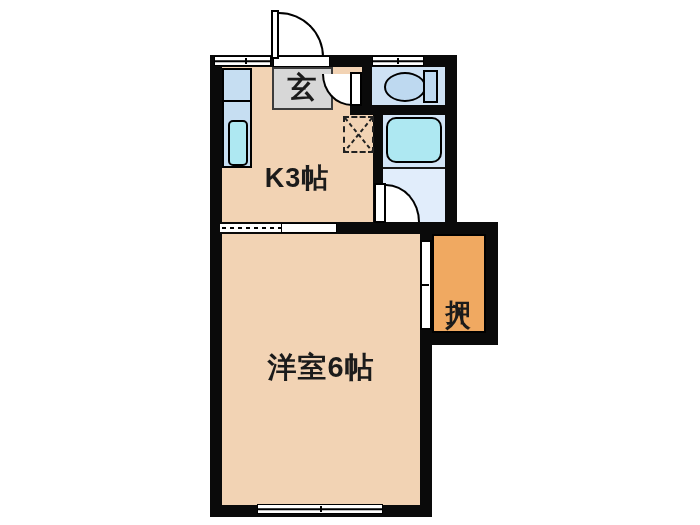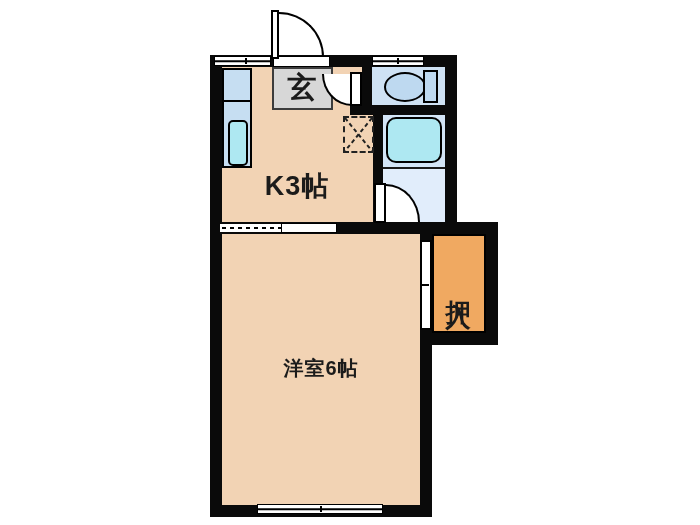--- a/index.html
+++ b/index.html
@@ -70,22 +70,22 @@
   .kitchen-counter{left:222px;top:68px;width:30px;height:100px;background:var(--kitchen-unit-fill);border:2px solid #000;}
   .kitchen-counter .shelf{position:absolute;left:0;top:30px;width:100%;height:2px;background:#000;}
   .kitchen-sink{position:absolute;left:4px;top:50px;width:16px;height:42px;background:var(--tub-fill);border:2px solid #000;border-radius:5px;}
   .tub{left:386px;top:117px;width:56px;height:46px;background:var(--tub-fill);border:2px solid #000;border-radius:10px;}
   .toilet-bowl{left:384px;top:72px;width:42px;height:30px;background:var(--fixture-fill);border:2px solid #000;border-radius:50%;}
   .toilet-tank{left:423px;top:70px;width:15px;height:33px;background:var(--fixture-fill);border:2px solid #000;}
   .fridge{left:343px;top:116px;width:31px;height:37px;border:2px dashed #222;}
   
   .label{position:absolute;transform:translate(-50%,-50%);font-weight:600;white-space:nowrap;}
   .lbl-entrance{left:302px;top:88px;font-size:29px;}
-  .lbl-kitchen{left:297px;top:186px;font-size:27px;letter-spacing:1px;}
-  .lbl-room{left:321px;top:368px;font-size:20px;letter-spacing:1px;}
+  .lbl-kitchen{left:297px;top:178px;font-size:27px;letter-spacing:1px;}
+  .lbl-room{left:321px;top:368px;font-size:29px;letter-spacing:1px;}
   .lbl-closet{left:459px;top:283px;font-size:25px;writing-mode:vertical-rl;letter-spacing:3px;}
 </style>
 </head>
 <body>
 
 <div class="canvas">
 
   <div class="abs kitchen-floor"></div>
   <div class="abs room-floor"></div>
   <div class="abs toilet-floor"></div>

